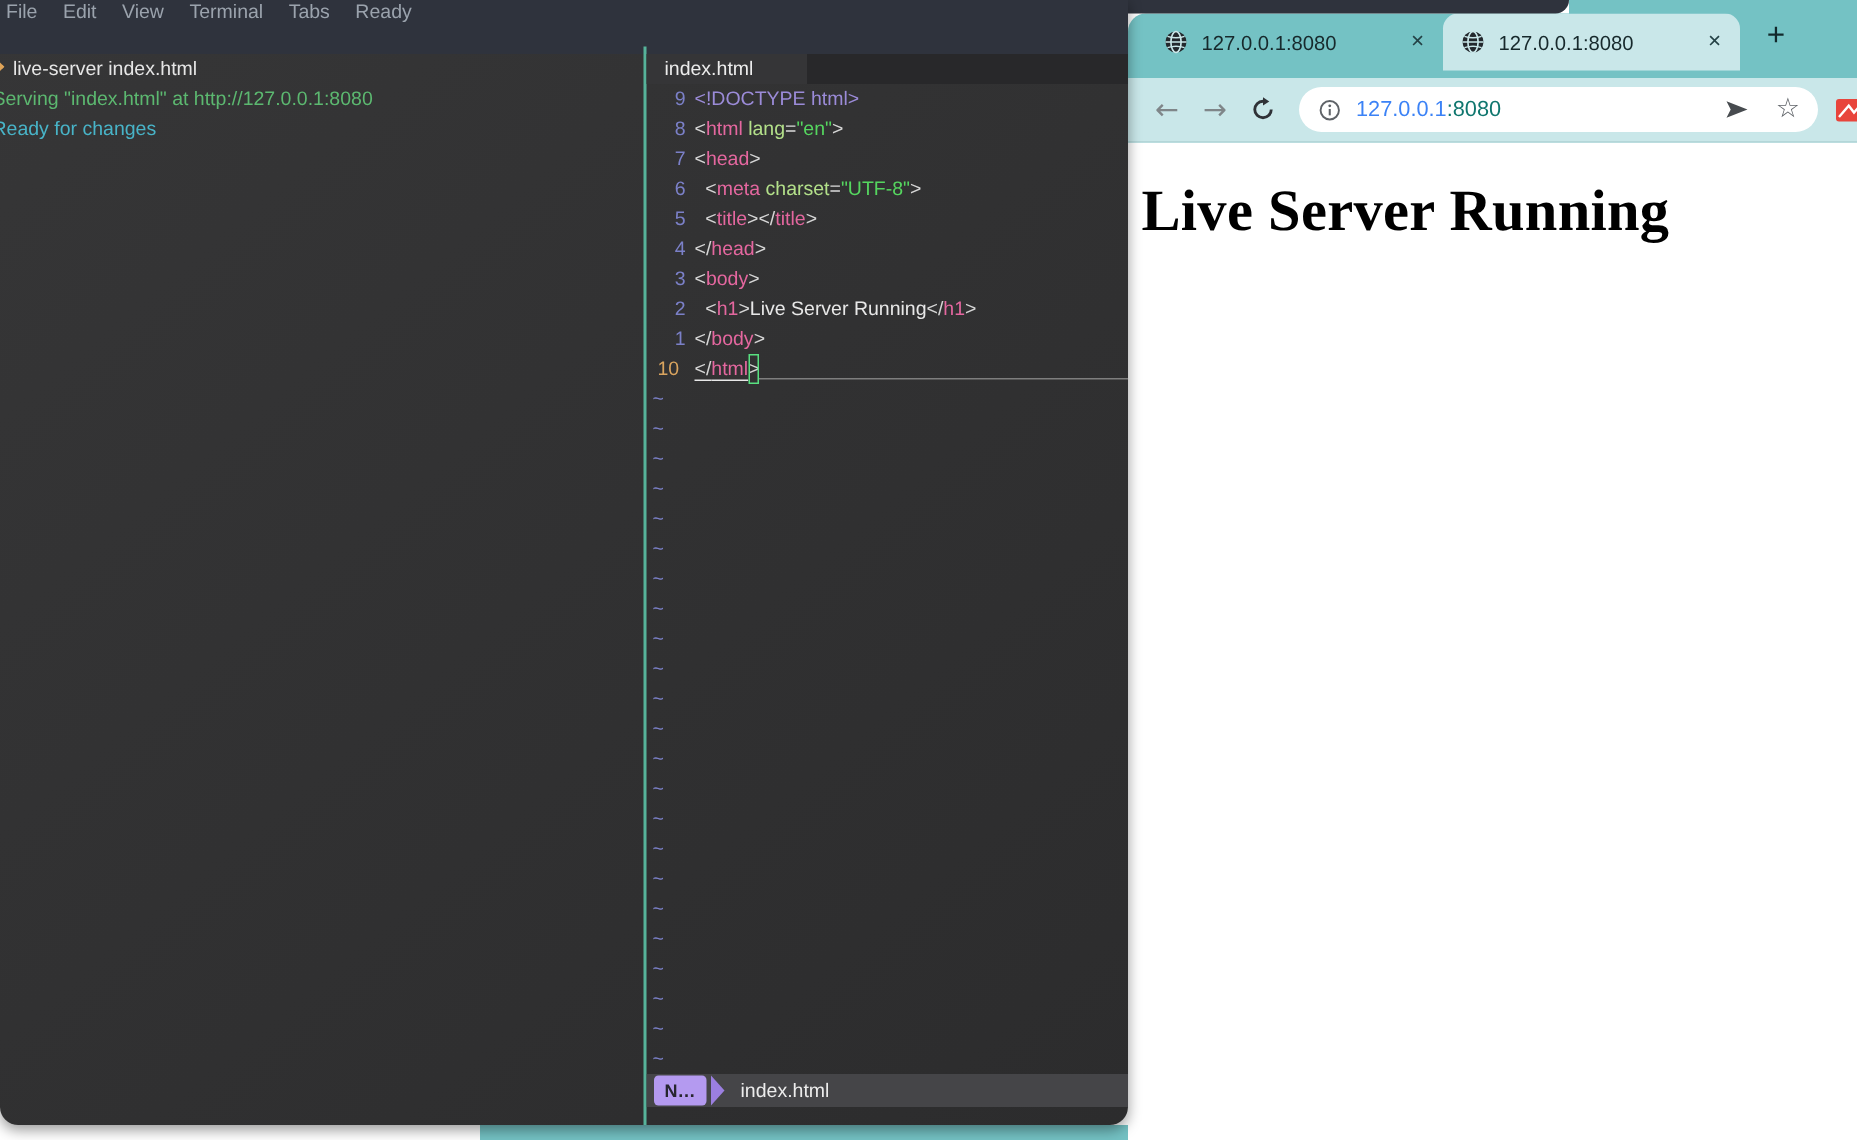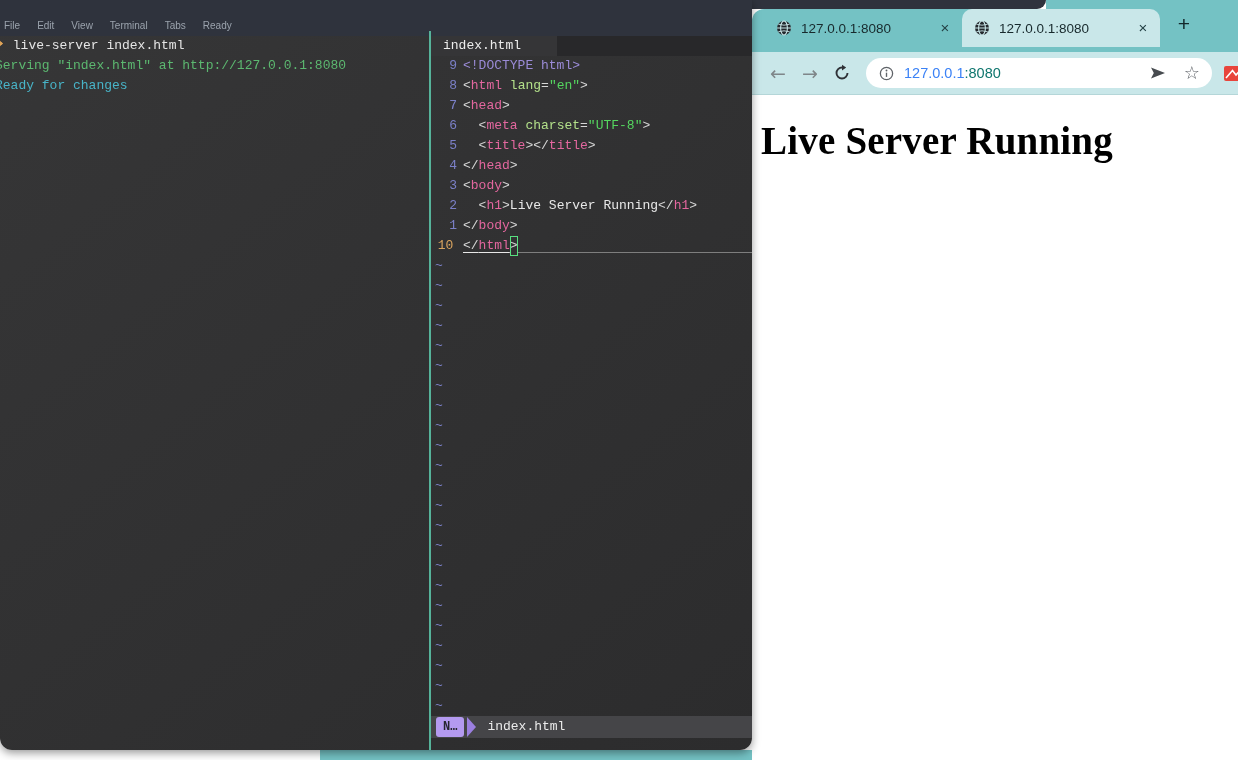--- a/index.html
+++ b/index.html
@@ -45,25 +45,25 @@
     font-size:39px;font-weight:700;color:#000;letter-spacing:.2px}
 
   
   .top-strip{position:absolute;left:0;top:0;width:1046px;height:9px;background:#2f333d;
     border-bottom-right-radius:10px;z-index:5}
 
   
   .terminal{position:absolute;left:0;top:0;width:752px;height:750px;z-index:6;
     border-radius:0 0 12px 12px;background:linear-gradient(140deg,#363637,#2c2c2d);
     box-shadow:0 3px 9px rgba(0,0,0,.4);overflow:hidden}
-  .menubar{height:31px;background:#2f333d;display:flex;align-items:flex-end;
-    padding:0 0 5px 1px;font-size:10px;color:#9ba3ad}
+  .menubar{height:31px;background:#2f333d;display:flex;
+    padding:0 0 5px 1px;font-size:13px;color:#9ba3ad}
   .menu-item{padding:0 11px 0 3px;margin-right:3px}
   .term-body{position:absolute;top:31px;left:0;right:0;bottom:0;
-    font-family:Liberation Mono, monospace;font-size:13px;line-height:20px}
+    font-family:Liberation Sans, sans-serif;font-size:13px;line-height:20px}
   .pane-left{position:absolute;left:0;top:0;bottom:0;width:429px;padding-top:5px;
     color:#e6e6e6;overflow:hidden}
   .tline{margin-left:-5px;white-space:pre;height:20px}
   .prompt{display:inline-block;width:10px;height:13px;position:relative;vertical-align:-1px}
   .prompt::before{content:"";position:absolute;left:-3px;top:2px;width:7px;height:7px;
     border-top:2.5px solid #e0a458;border-right:2.5px solid #e0a458;transform:rotate(45deg)}
   .c-green{color:#5cb870}
   .c-cyan{color:#48b4c8}
   .vsep{position:absolute;left:429px;top:0;bottom:0;width:2px;background:#56b39a}
   .pane-right{position:absolute;left:431px;right:0;top:0;bottom:0;padding-top:5px;

